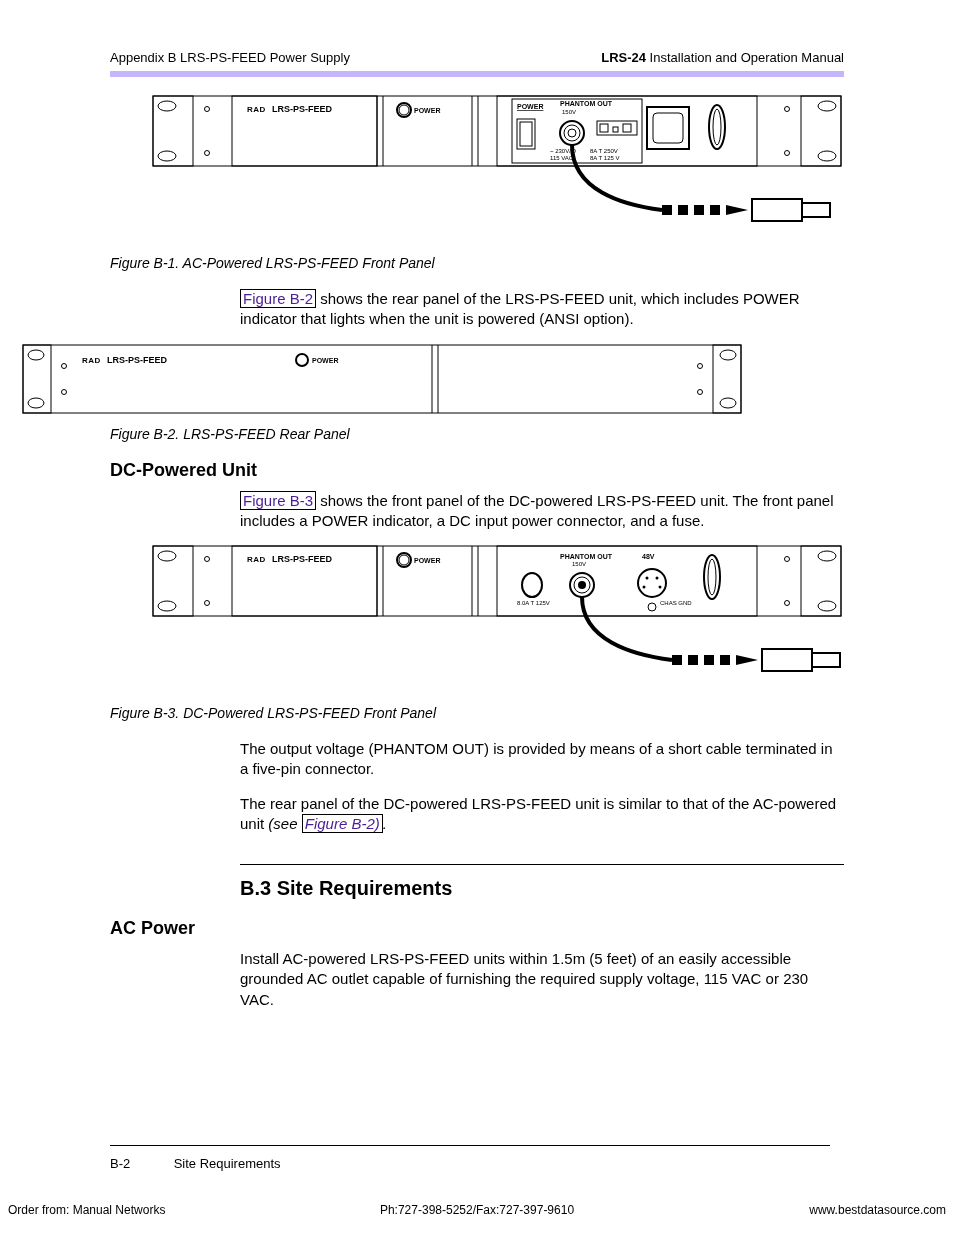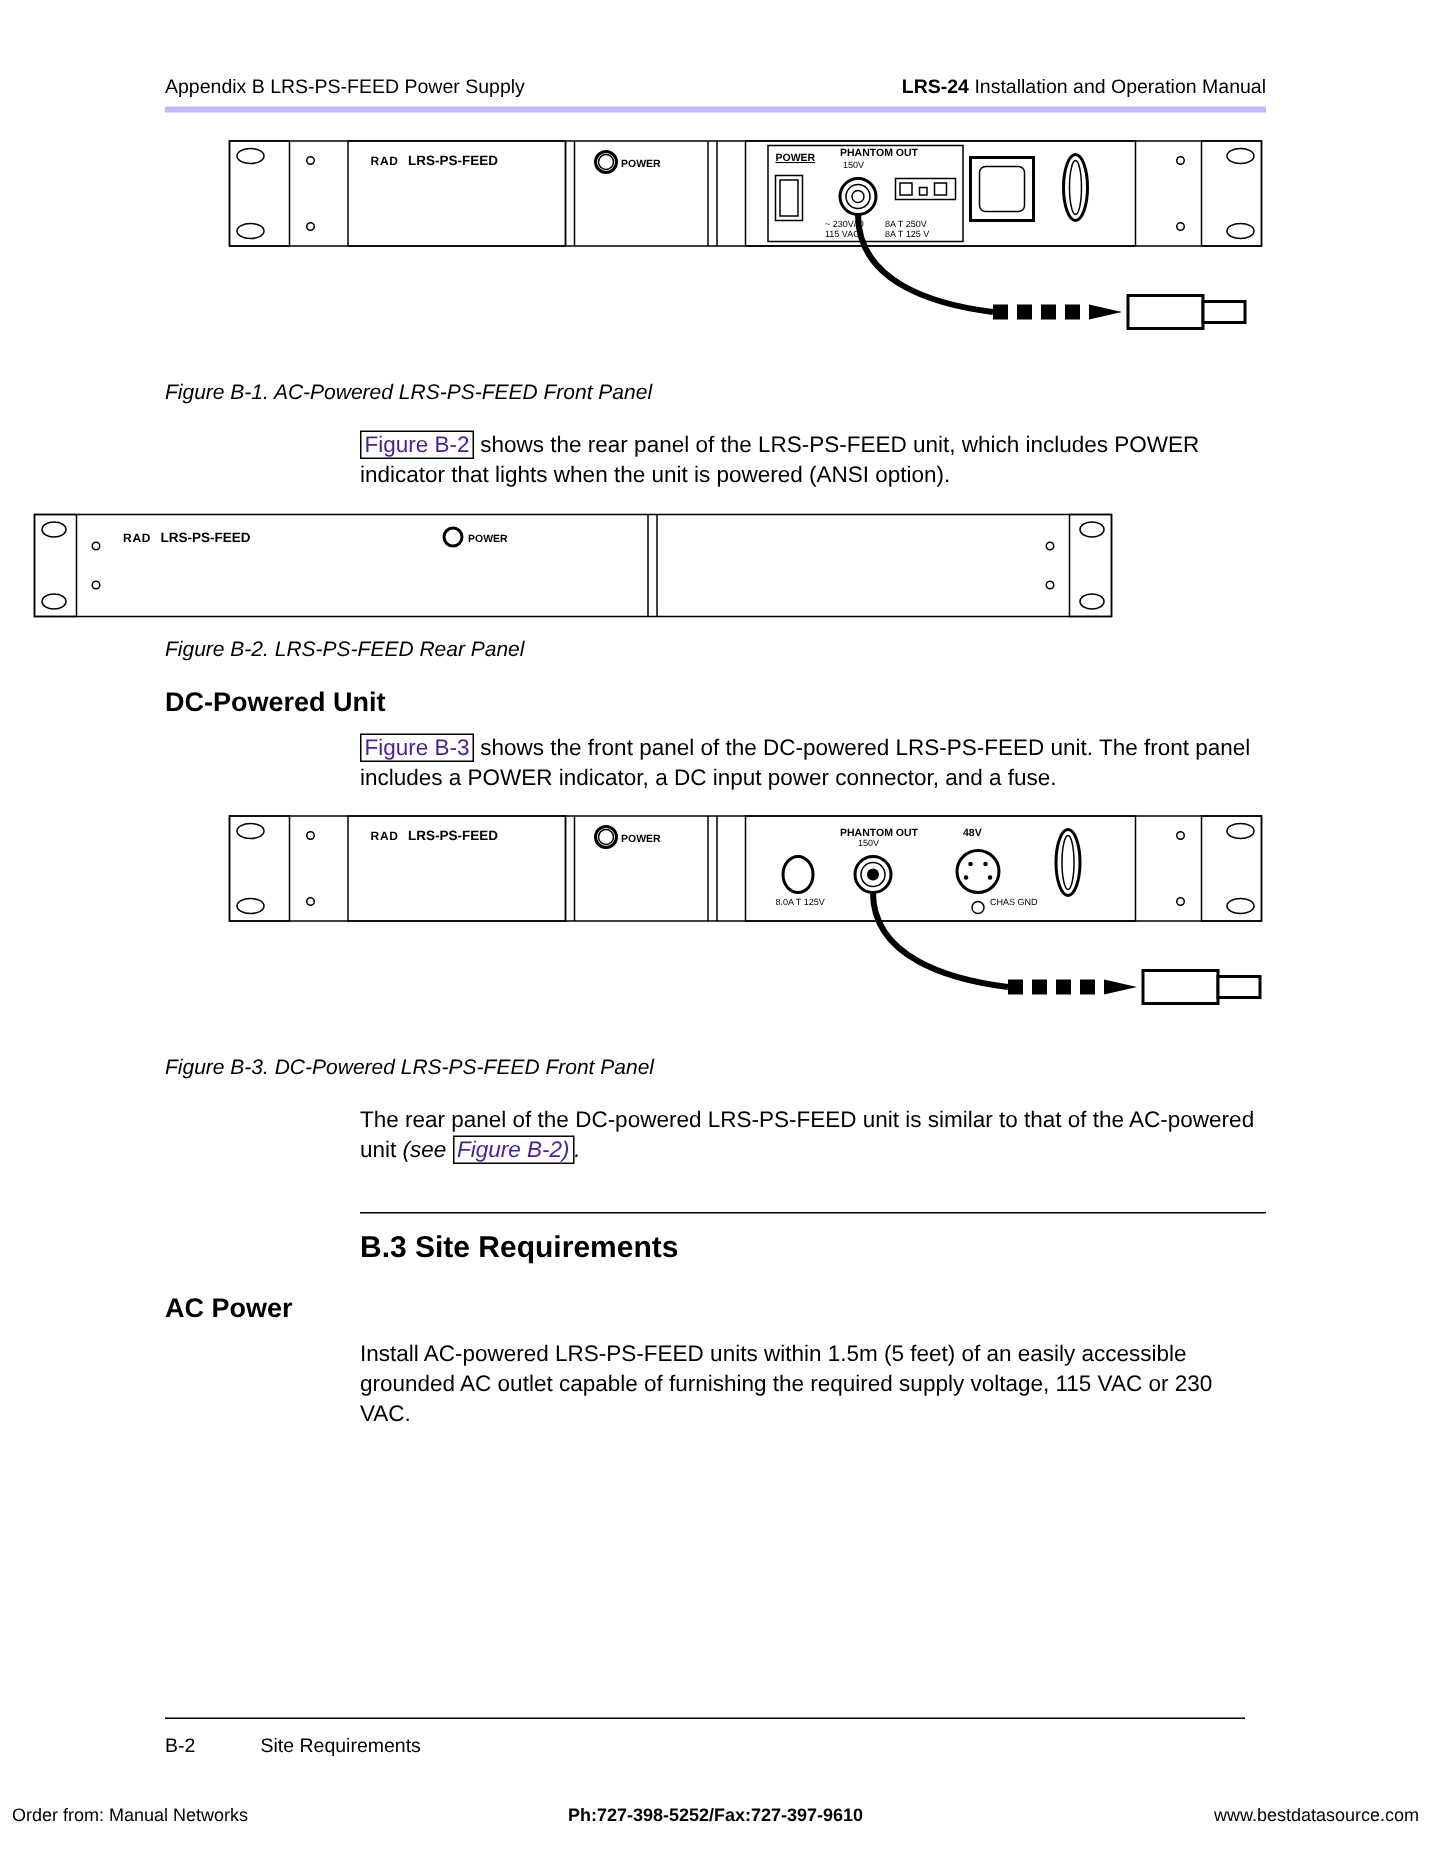--- a/index.html
+++ b/index.html
@@ -17,21 +17,21 @@
   .page {
     padding: 50px 110px 0 110px;
     box-sizing: border-box;
     height: 100%;
     position: relative;
   }
   .running-head {
     display: flex;
     justify-content: space-between;
     font-size: 13px;
-    border-bottom: 4px solid #c4b5fd;
+    border-bottom: 6px solid #c4b5fd;
     padding-bottom: 6px;
     margin-bottom: 18px;
   }
   .running-head .left, .running-head .right { }
   .bold { font-weight: 700; }
 
   .body-col {
     margin-left: 130px; 
   }
 
@@ -92,21 +92,21 @@
   }
   .footer-block .pg { display:inline-block; width:60px; }
   .order-line {
     position:absolute;
     left:0; right:0; bottom:18px;
     font-size:12px;
     display:flex;
     padding: 0 8px;
   }
   .order-line > div { flex:1; }
-  .order-line .c { text-align:center;font-weight:bold; }
+  .order-line .c { text-align:center; }
   .order-line .r { text-align:right; }
 </style>
 </head>
 <body>
 
 <div class="page">
 
   <div class="running-head">
     <div class="left">
       <span>Appendix B  </span><span>LRS-PS-FEED Power Supply</span>
@@ -284,20 +284,21 @@
         <rect x="48" y="0" width="10" height="10" fill="#000"></rect>
         <polygon points="64,0 86,5 64,10" fill="#000"></polygon>
         <rect x="90" y="-6" width="50" height="22" class="med fillw"></rect>
         <rect x="140" y="-2" width="28" height="14" class="med fillw"></rect>
       </g>
     </svg>
   </div>
   <div class="fig-caption">Figure B-3.  DC-Powered LRS-PS-FEED Front Panel</div>
 
   <div class="body-col">
+    <p class="para">The output voltage (PHANTOM OUT) is provided by means of a short cable terminated in a five-pin connector.</p>
     <p class="para">
       <span>The rear panel of the DC-powered LRS-PS-FEED unit is similar to that of the AC-powered unit </span><em class="ital"><span>(see </span><a href="#" class="box-link">Figure B-2)</a><span>.</span></em>
     </p>
 
     <hr class="rule">
     <h2 class="section-head">B.3  Site Requirements</h2>
   </div>
 
   <h2 class="side-head">AC Power</h2>
 

